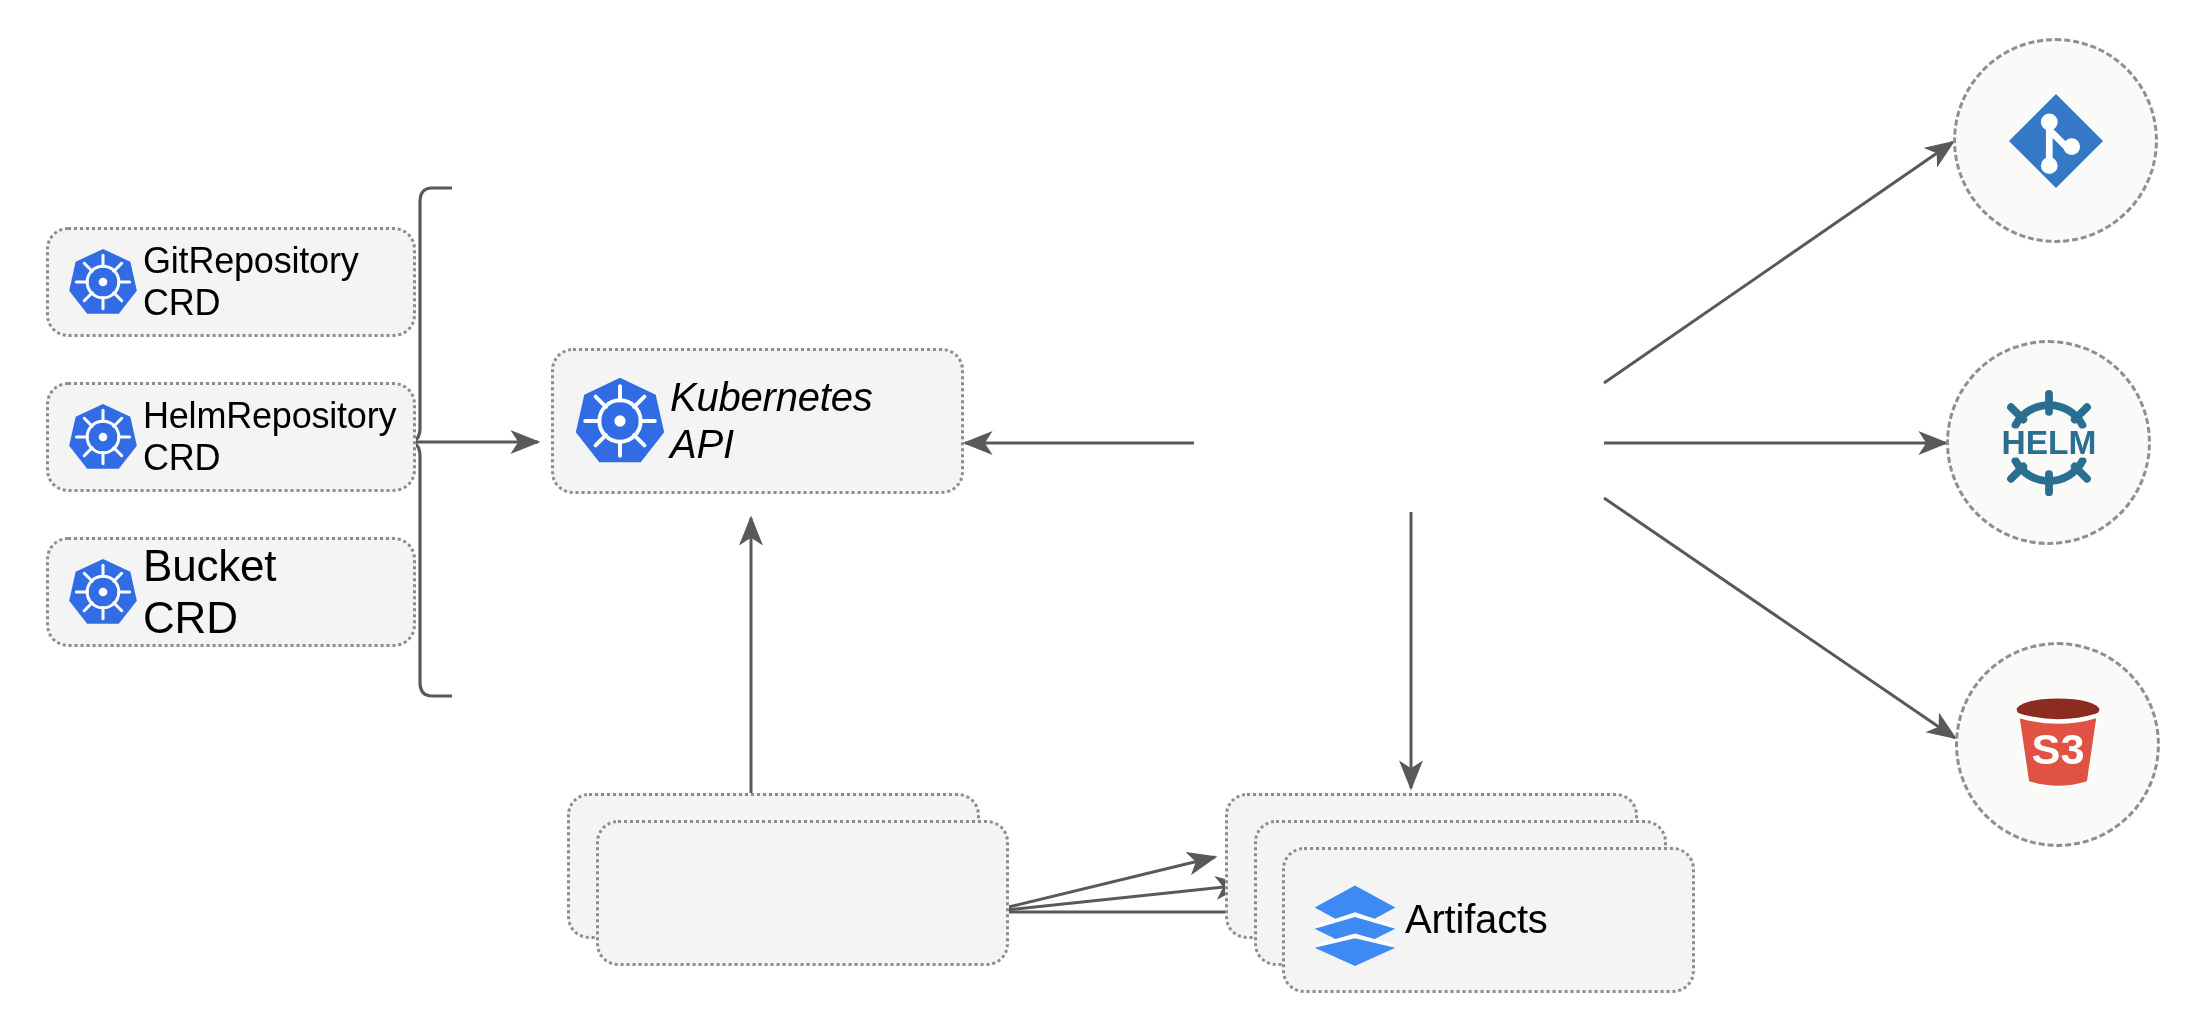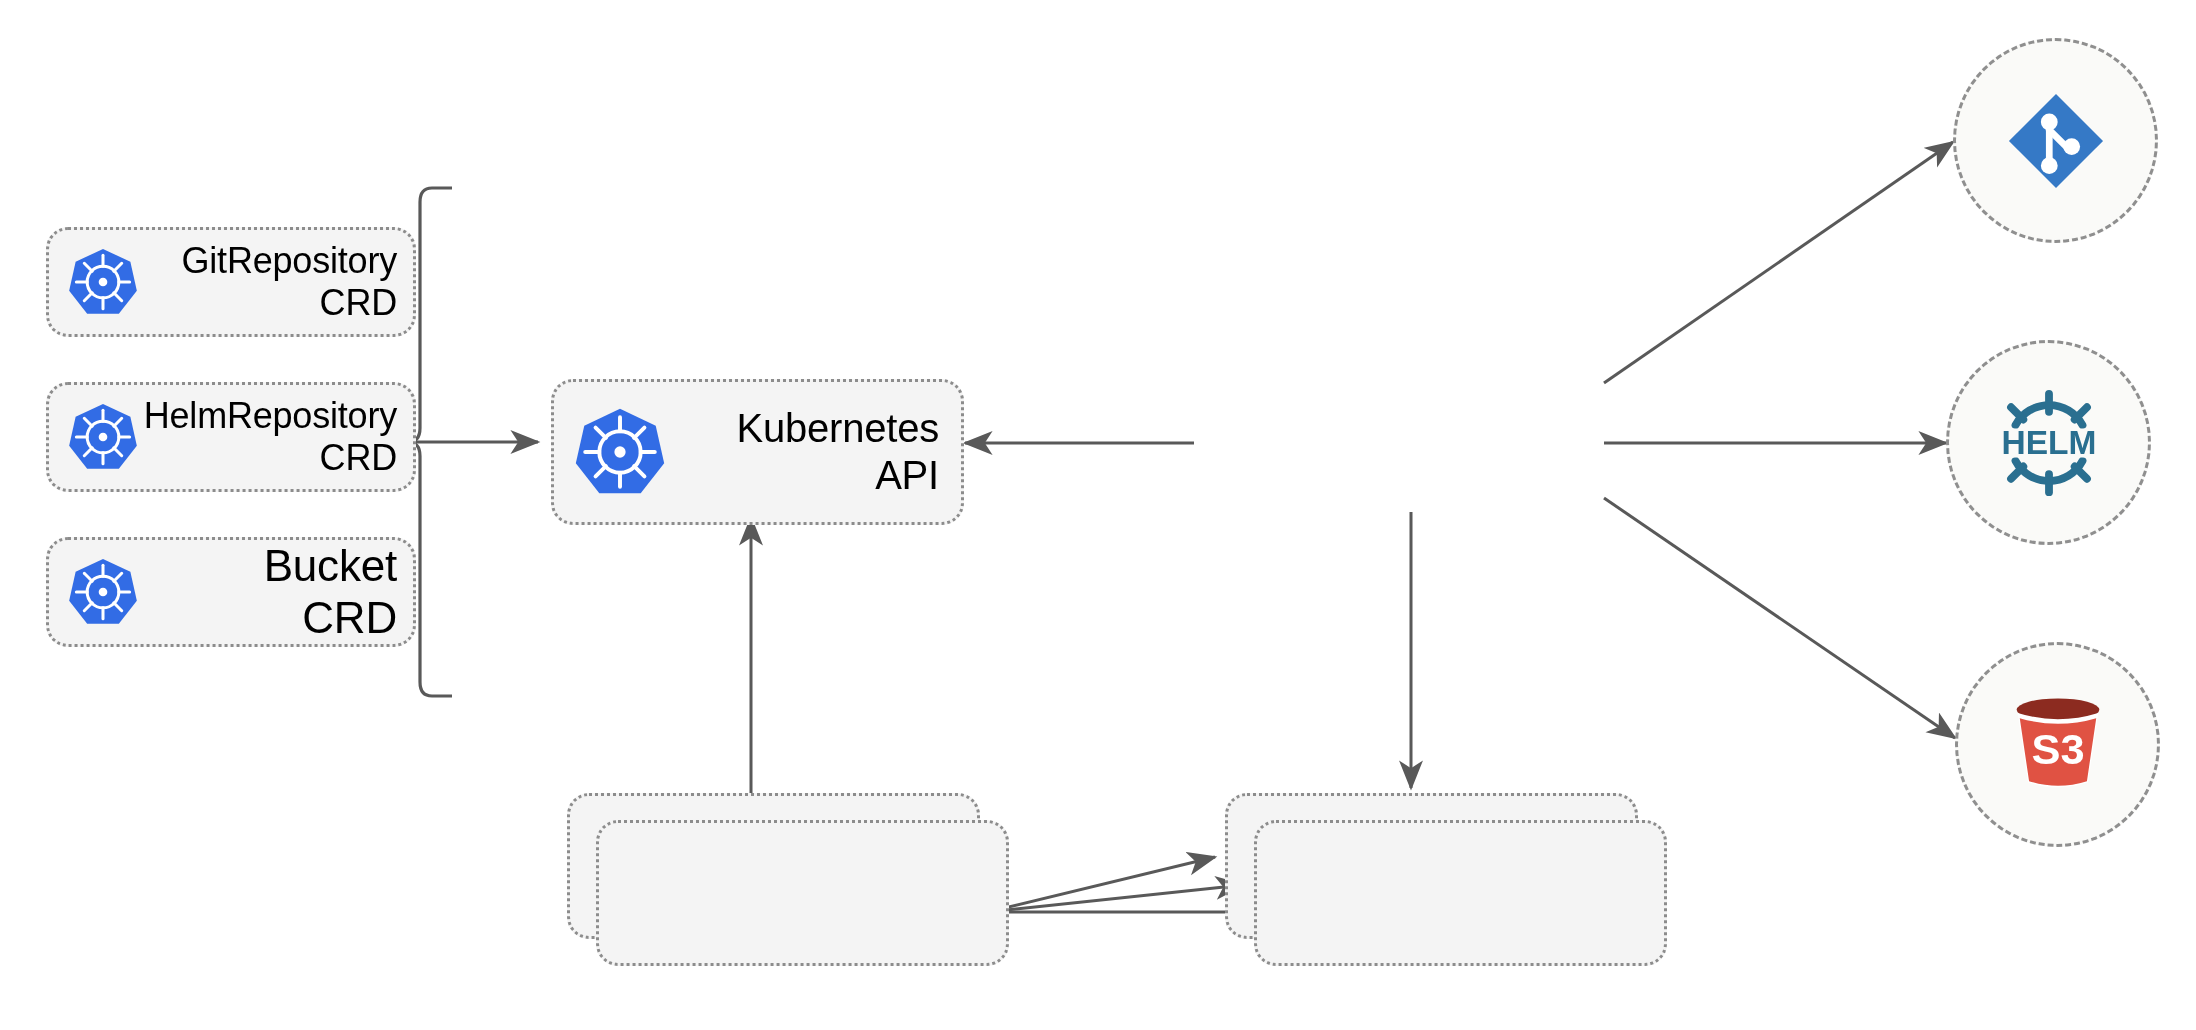--- a/index.html
+++ b/index.html
@@ -39,21 +39,21 @@
     z-index: 2;
   }
   .node-icon {
     flex: 0 0 auto;
     display: flex;
     align-items: center;
     justify-content: center;
   }
   .node-label {
     flex: 1 1 auto;
-    text-align: right;
+    text-align: left;
     color: #000000;
     line-height: 1.18;
     white-space: pre-line;
     letter-spacing: -0.2px;
   }
   .circle-node {
     position: absolute;
     box-sizing: border-box;
     border: 3px dashed #8f8f8f;
     border-radius: 50%;
@@ -170,21 +170,21 @@
           <line x1="76" y1="24" x2="65" y2="35"></line>
           <line x1="35" y1="65" x2="24" y2="76"></line>
         </g>
         <circle cx="50" cy="50" r="6" fill="#ffffff"></circle>
       </svg>
     </span>
     <span class="node-label" style="font-size:44px;">Bucket
 CRD</span>
   </div>
 
-  <div class="node" style="left:551px; top:379px; width:413px; height:146px; padding:0 22px 0 16px;">
+  <div class="node" style="left:551px; top:348px; width:413px; height:146px; padding:0 22px 0 16px;font-style:italic;">
     <span class="node-icon" style="width:100px;height:100px;">
       <svg viewBox="0 0 100 100" width="94" height="94" xmlns="http://www.w3.org/2000/svg">
         <polygon points="50,4 88,22 97,62 72,94 28,94 3,62 12,22" fill="#326ce5"></polygon>
         <g stroke="#ffffff" stroke-width="4.2" fill="none" stroke-linecap="round">
           <circle cx="50" cy="50" r="22"></circle>
           <line x1="50" y1="13" x2="50" y2="28"></line>
           <line x1="50" y1="72" x2="50" y2="87"></line>
           <line x1="13" y1="50" x2="28" y2="50"></line>
           <line x1="72" y1="50" x2="87" y2="50"></line>
           <line x1="24" y1="24" x2="35" y2="35"></line>
@@ -197,20 +197,32 @@
     </span>
     <span class="node-label" style="font-size:40px;">Kubernetes API</span>
   </div>
 
 
   <div class="node ghost" style="left:567px; top:793px; width:413px; height:146px;"></div>
   <div class="node ghost" style="left:596px; top:820px; width:413px; height:146px;"></div>
 
   <div class="node ghost" style="left:1225px; top:793px; width:413px; height:146px;"></div>
   <div class="node ghost" style="left:1254px; top:820px; width:413px; height:146px;"></div>
+  <div class="node" style="left:1282px; top:847px; width:413px; height:146px; padding:0 22px 0 20px;">
+    <span class="node-icon" style="width:100px;height:100px;">
+      <svg viewBox="0 0 100 100" width="96" height="96" xmlns="http://www.w3.org/2000/svg">
+        <polygon points="50,14 92,37 50,60 8,37" fill="#3d8bf2"></polygon>
+        <polygon points="50,42 92,56 50,78 8,56" fill="#ffffff"></polygon>
+        <polygon points="50,47 92,59 50,80 8,59" fill="#3d8bf2"></polygon>
+        <polygon points="50,64 92,76 50,96 8,76" fill="#ffffff"></polygon>
+        <polygon points="50,69 92,79 50,98 8,79" fill="#3d8bf2"></polygon>
+      </svg>
+    </span>
+    <span class="node-label" style="font-size:40px;">Artifacts</span>
+  </div>
 
   <div class="circle-node" style="left:1953px; top:38px; width:205px; height:205px;">
     <span class="node-icon" style="width:120px;height:120px;">
       <svg viewBox="0 0 100 100" width="112" height="112" xmlns="http://www.w3.org/2000/svg">
         <polygon points="50,8 92,50 50,92 8,50" fill="#3579c6"></polygon>
         <g stroke="#ffffff" stroke-width="6" fill="none" stroke-linecap="round">
           <line x1="44" y1="32" x2="44" y2="72"></line>
           <path d="M44,40 L60,56"></path>
         </g>
         <circle cx="44" cy="72" r="7.5" fill="#ffffff"></circle>

